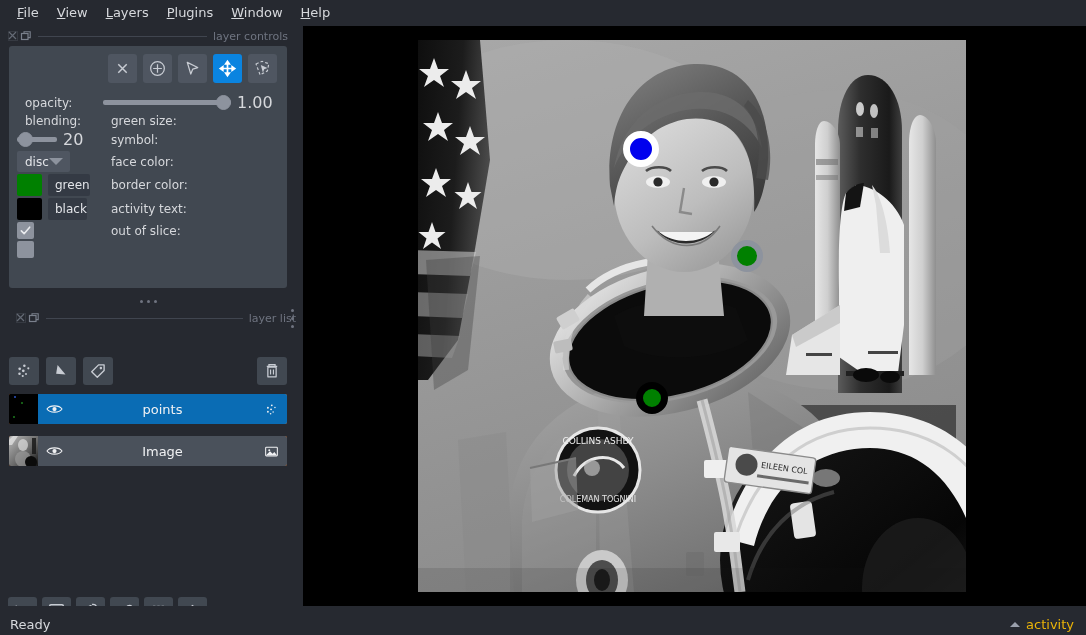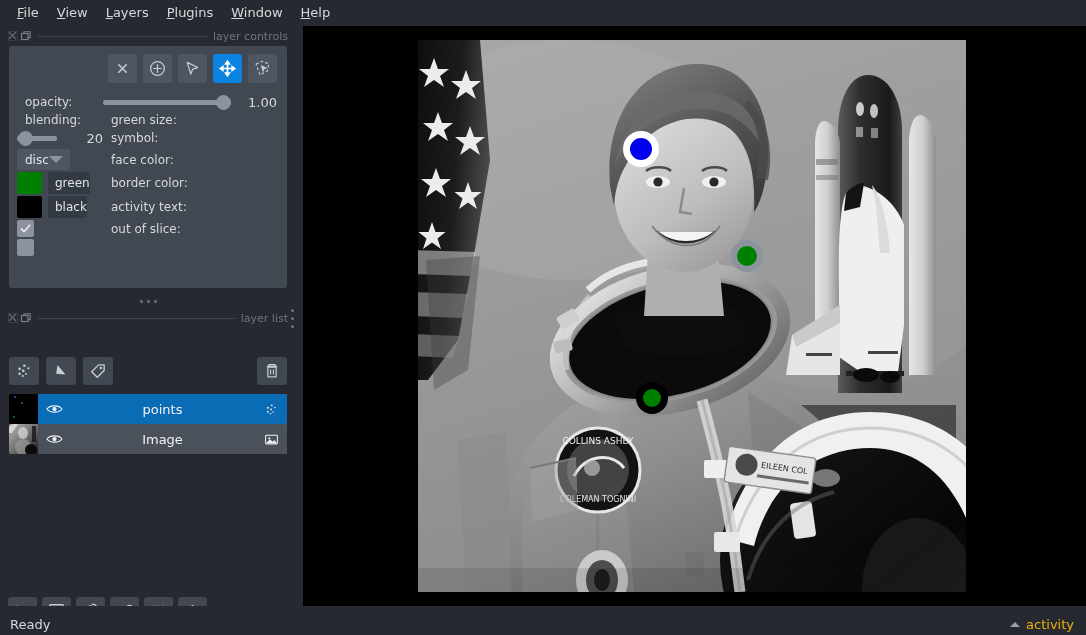--- a/index.html
+++ b/index.html
@@ -100,21 +100,21 @@
     position: absolute; left: 0; right: 0; height: 5px;
     background: #8d939e; border-radius: 2px;
   }
   .slider .handle {
     position: absolute;
     width: 15px; height: 15px; border-radius: 50%;
     background: #8d939e;
     border: 1px solid #8d939e;
   }
   .slider-val {
-    width: 40px; text-align: right; font-size: 13px; color: #d6d8dc;
+    width: 40px; text-align: left; font-size: 16px; color: #d6d8dc;
     margin-left: 6px; flex: 0 0 auto;
   }
 
   
   .combo {
     flex: 1 1 auto; height: 21px;
     background: #4f5661; border-radius: 2px;
     display: flex; align-items: center;
     padding: 0 4px 0 8px;
     font-size: 12px; color: #e2e4e8;
@@ -184,21 +184,21 @@
     display: flex; align-items: center; justify-content: center;
   }
   .lbtn.trash { margin-left: auto; }
   .lbtn svg { display: block; }
 
   #layer-list {
     position: absolute; left: 9px; top: 368px; width: 278px;
   }
   .layer-row {
     display: flex; align-items: flex-end;
-    height: 30px; margin-bottom: 0;
+    height: 30px; margin-bottom: 12px;
     background: #f97316;
     border-radius: 2px;
     overflow: hidden;
   }
   .layer-row.selected .layer-body { background: #0a6cb4; }
   .thumb {
     width: 29px; height: 30px; flex: 0 0 auto;
     background: #000;
     position: relative; overflow: hidden;
   }
@@ -399,21 +399,21 @@
 
     </div>
   </div>
 
   <div class="splitter-h" style="top:270px;">
     <i></i>
       <i></i>
       <i></i>
   </div>
 
-  <div class="dock-title" style="position:absolute;left:0;top:282px;width:296px;">
+  <div class="dock-title" style="position:absolute;left:8px;top:282px;width:296px;">
     <span class="dock-btn">
       <svg width="12" height="12" viewBox="0 0 12 12">
         <path d="M2 9 L9 2 M2 2 L9 9" stroke="#7a808c" stroke-width="1.2" fill="none" opacity="0.75"></path>
         <rect x="1.5" y="1.5" width="9" height="9" stroke="#7a808c" stroke-width="1" fill="none" opacity="0.2"></rect>
       </svg>
     </span>
     <span class="dock-btn">
       <svg width="12" height="12" viewBox="0 0 12 12">
         <rect x="1.5" y="3.5" width="6.5" height="6" stroke="#7a808c" stroke-width="1.2" fill="none"></rect>
         <path d="M4 3.5 L4 1.8 L10.2 1.8 L10.2 7.6 L8 7.6" stroke="#7a808c" stroke-width="1.1" fill="none"></path>

